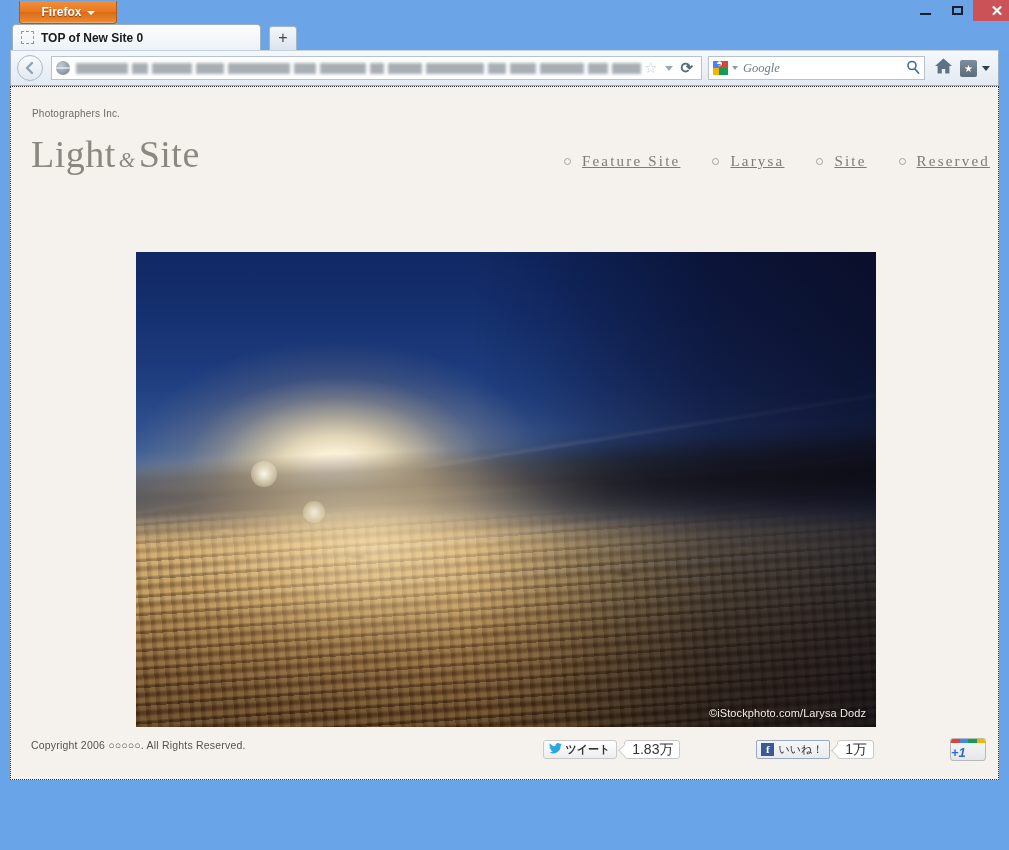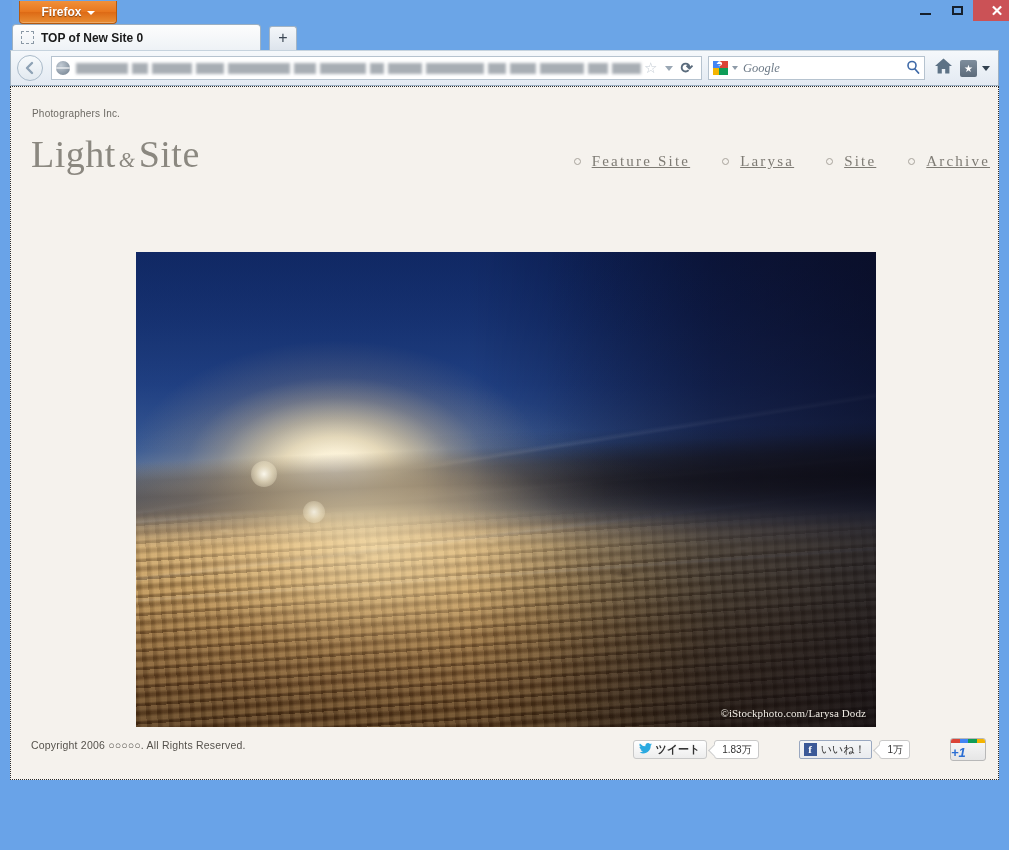--- a/index.html
+++ b/index.html
@@ -411,37 +411,37 @@
       rgba(255,252,240,0.95) 0%,
       rgba(255,245,215,0.55) 45%,
       rgba(255,240,200,0) 100%);
   }
   #flare1 { left: 15.5%; top: 44%; width: 26px; height: 26px; }
   #flare2 { left: 22.5%; top: 52.5%; width: 22px; height: 22px; opacity: 0.85; }
 
   #watermark {
     position: absolute; right: 10px; bottom: 8px;
     font-size: 11px; color: #f1ece4;
-    font-family: Liberation Serif, serif;
+    font-family: Liberation Sans, sans-serif;
     text-shadow: 0 1px 2px rgba(0,0,0,0.6);
     letter-spacing: 0.1px;
     z-index: 5;
   }
 
   
   #copyright {
     position: absolute; left: 20px; bottom: 28px;
     font-size: 10.5px; color: #55524c;
     font-family: "Liberation Sans", sans-serif;
     letter-spacing: 0.2px;
   }
 
   #social {
     position: absolute; right: 12px; bottom: 18px;
-    display: flex; align-items: center;
+    display: flex; align-items: center; gap: 36px;
   }
   .sgroup { display: flex; align-items: center; margin-left: 40px; }
 
   
   .tw-btn {
     height: 19px;
     display: flex; align-items: center;
     padding: 0 6px 0 5px;
     background: linear-gradient(to bottom, #ffffff 0%, #ededed 100%);
     border: 1px solid #c9c9c9;
@@ -453,21 +453,21 @@
   .count-box {
     position: relative;
     height: 19px;
     display: flex; align-items: center;
     padding: 0 6px 0 7px;
     margin-left: 7px;
     background: #ffffff;
     border: 1px solid #c9c9c9;
     border-radius: 3px;
     box-sizing: border-box;
-    font-size: 10px; color: #333333;
+    font-size: 14px; color: #333333;
     white-space: nowrap;
   }
   .count-box::before {
     content: "";
     position: absolute; left: -5px; top: 5px;
     width: 8px; height: 8px;
     background: #ffffff;
     border-left: 1px solid #c9c9c9;
     border-bottom: 1px solid #c9c9c9;
     transform: rotate(45deg);
@@ -630,21 +630,21 @@
       <a class="navitem" href="#">
         <span class="bullet"></span>
         <span>Larysa</span>
       </a>
       <a class="navitem" href="#">
         <span class="bullet"></span>
         <span>Site</span>
       </a>
       <a class="navitem" href="#">
         <span class="bullet"></span>
-        <span>Archive</span>
+        <span>Reserved</span>
       </a>
     </nav>
 
     <div id="hero">
       <div class="layer" id="sky"></div>
       <div class="layer" id="cirrus"></div>
       <div class="layer" id="sky-cap"></div>
       <div class="layer" id="sunstreak"></div>
       <div class="layer" id="sunglow"></div>
       <div class="layer" id="darkbar"></div>

